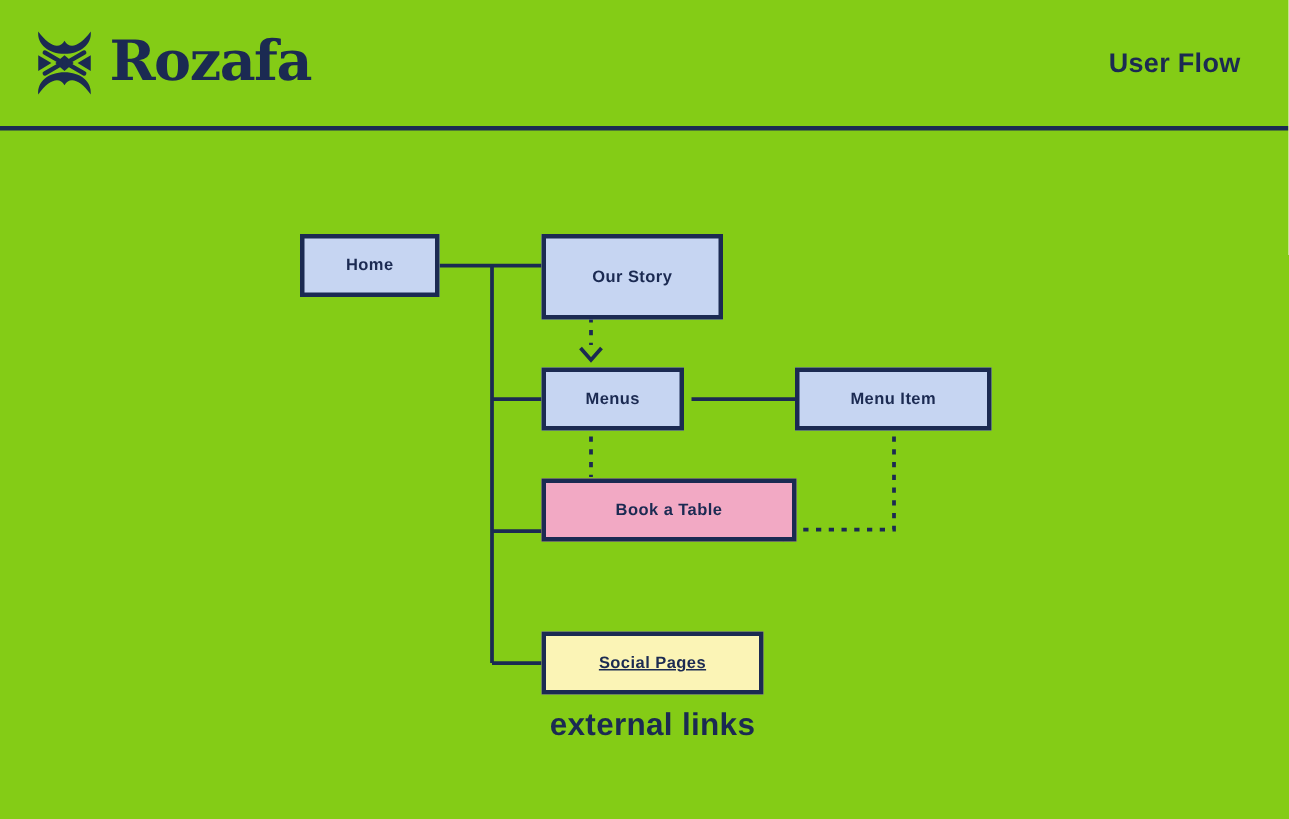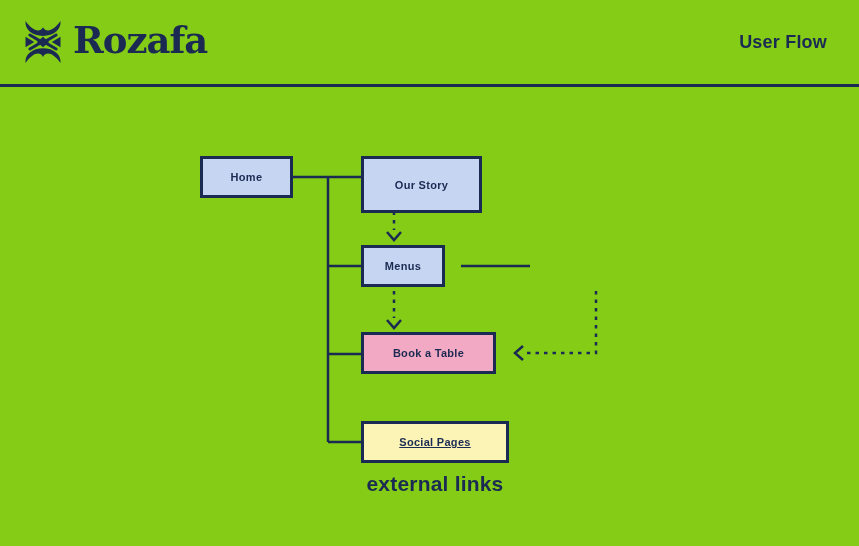--- a/index.html
+++ b/index.html
@@ -68,23 +68,23 @@
     align-items: center;
     justify-content: center;
     text-align: center;
   }
   .node-blue   { background: #C6D5F2; }
   .node-pink   { background: #F2A9C4; }
   .node-yellow { background: #FBF4B6; }
 
   .node-home         { left: 200px; top: 156px; width: 93px;  height: 42px; }
   .node-our-story    { left: 361px; top: 156px; width: 121px; height: 57px; }
-  .node-menus        { left: 361px; top: 245px; width: 84px; height: 42px; }
+  .node-menus        { left: 361px; top: 245px; width: 95px; height: 42px; }
   .node-menu-item    { left: 530px; top: 245px; width: 131px; height: 42px; }
-  .node-book-a-table { left: 361px; top: 332px; width: 135px; height: 42px; justify-content: center; }
+  .node-book-a-table { left: 361px; top: 319px; width: 170px; height: 42px; justify-content: center; }
   .node-social-pages { left: 361px; top: 421px; width: 148px; height: 42px; text-decoration: underline; }
 
   .caption {
     position: absolute;
     left: 361px;
     top: 472px;
     width: 148px;
     text-align: center;
     font-size: 21px;
     font-weight: bold;
@@ -158,20 +158,23 @@
 
   <div class="node node-blue node-home">
     <span>Home</span>
   </div>
   <div class="node node-blue node-our-story">
     <span>Our Story</span>
   </div>
   <div class="node node-blue node-menus">
     <span>Menus</span>
   </div>
+  <div class="node node-blue node-menu-item">
+    <span>Menu Item</span>
+  </div>
   <div class="node node-pink node-book-a-table">
     <span>Book a Table</span>
   </div>
   <div class="node node-yellow node-social-pages">
     <span>Social Pages</span>
   </div>
 
   <div class="caption">external links</div>
 
 </div>

